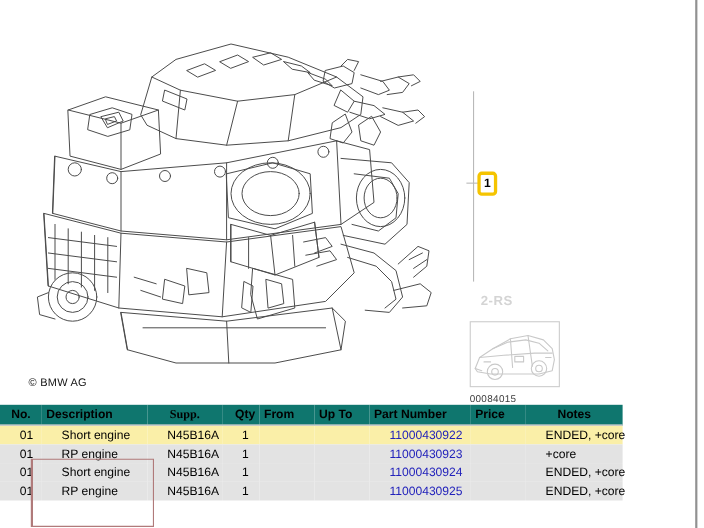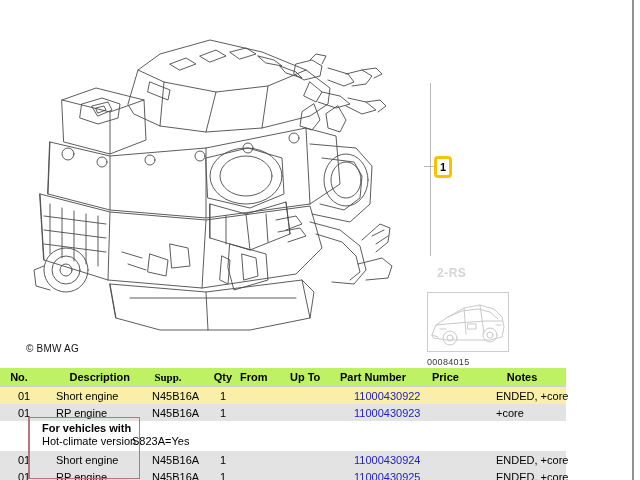--- a/index.html
+++ b/index.html
@@ -132,21 +132,21 @@
     position: absolute;
     left: 0;
     top: 368px;
     width: 458px;
     border-collapse: collapse;
     font-size: 11px;
     color: #000000;
     table-layout: fixed;
   }
   .parts-table th {
-    background: #bef264;
+    background: #0f766e;
     font-weight: bold;
     font-size: 11px;
     height: 18px;
     padding: 0 4px;
     text-align: left;
     border-bottom: 1px solid #cfcfcf;
     white-space: nowrap;
   }
   .parts-table td {
     height: 17px;
@@ -163,21 +163,21 @@
   .col-desc  { width: 88px; }
   .col-supp  { width: 60px; }
   .col-qty   { width: 26px; }
   .col-from  { width: 42px; }
   .col-upto  { width: 42px; }
   .col-part  { width: 84px; }
   .col-price { width: 42px; }
   .col-notes { width: 80px; }
 
   th.col-no    { text-align: center; }
-  th.col-desc  { text-align: right; }
+  th.col-desc  { text-align: left; }
   th.col-supp  { text-align: center; font-family: Liberation Serif, serif; }
   th.col-qty   { text-align: right; }
   th.col-from  { text-align: left; margin-left: 32px; }
   th.col-upto  { text-align: left; }
   th.col-part  { text-align: left; }
   th.col-price { text-align: left; }
   th.col-notes { text-align: center; }
 
   td.col-no { text-align: left; }
 
@@ -412,30 +412,20 @@
           <td class="col-no">01</td>
           <td class="col-desc">RP engine</td>
           <td class="col-supp">N45B16A</td>
           <td class="col-qty">1</td>
           <td class="col-from"></td>
           <td class="col-upto"></td>
           <td class="col-part"><span class="part-link">11000430923</span></td>
           <td class="col-price"></td>
           <td class="col-notes">+core</td>
         </tr>
-        <tr class="row-plain cond-row">
-          <td class="col-no"></td>
-          <td colspan="8">
-            <div class="cond-wrap">
-              <div class="cond-title">For vehicles with</div>
-              <div class="cond-sub">Hot-climate version</div>
-              <div class="cond-val">S823A=Yes</div>
-            </div>
-          </td>
-        </tr>
         <tr class="row-alt">
           <td class="col-no">01</td>
           <td class="col-desc">Short engine</td>
           <td class="col-supp">N45B16A</td>
           <td class="col-qty">1</td>
           <td class="col-from"></td>
           <td class="col-upto"></td>
           <td class="col-part"><span class="part-link">11000430924</span></td>
           <td class="col-price"></td>
           <td class="col-notes">ENDED, +core</td>

